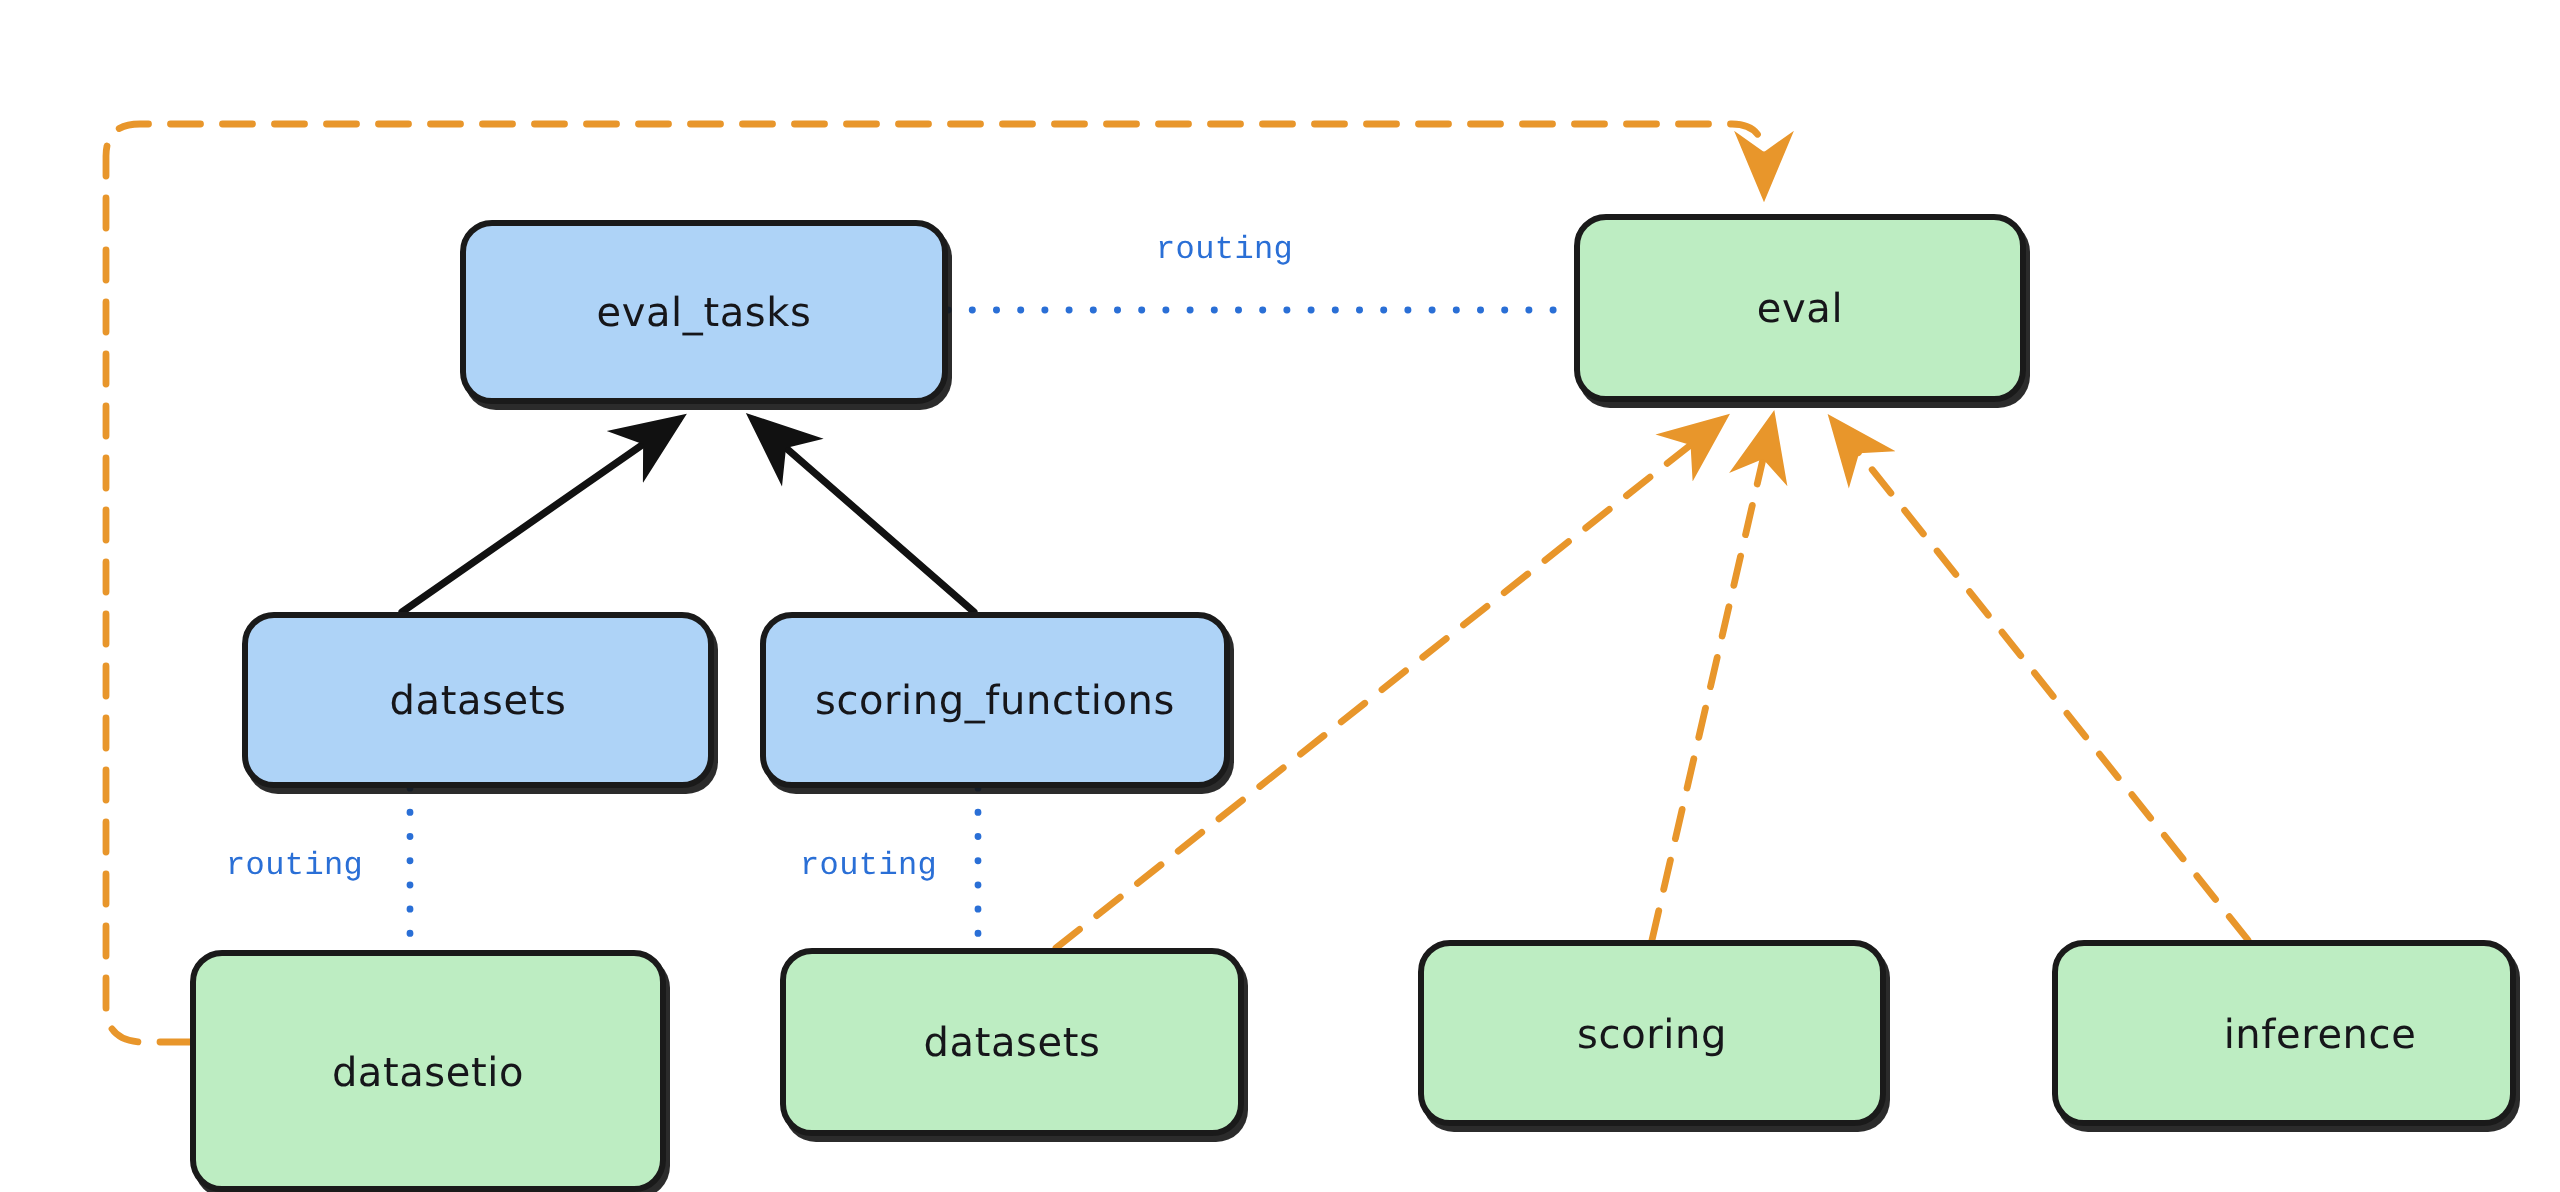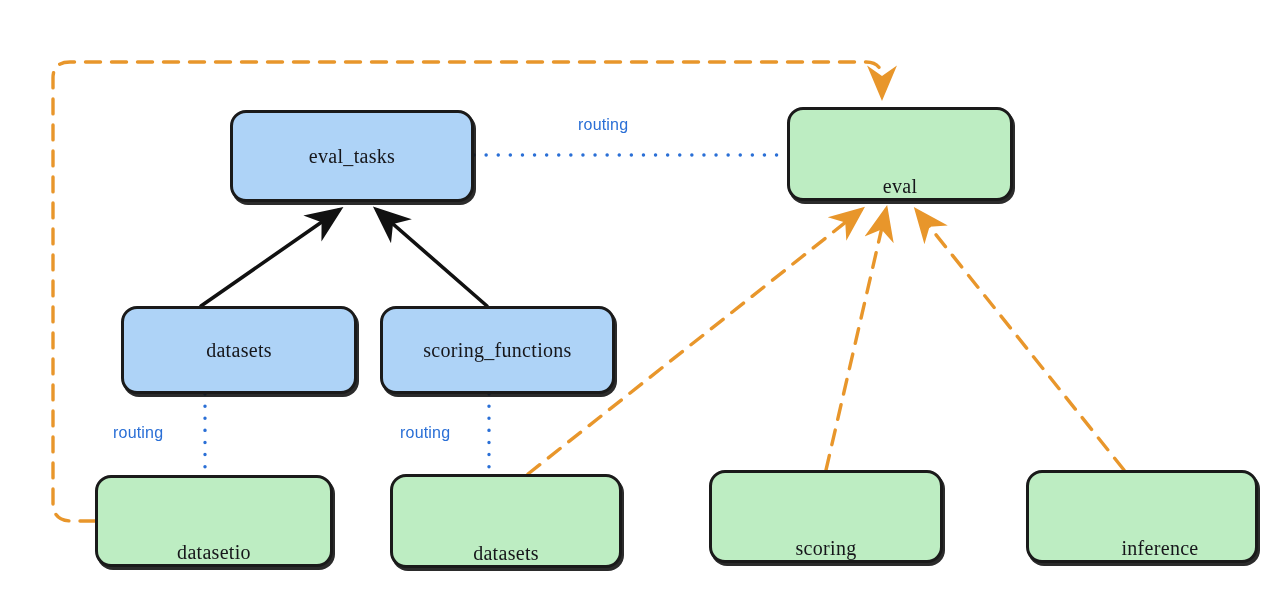--- a/index.html
+++ b/index.html
@@ -35,33 +35,32 @@
     align-items: center;
     justify-content: center;
     text-align: center;
     color: #16161a;
     font-family: "DejaVu Sans", sans-serif;
     font-size: 20px;
     letter-spacing: 0.3px;
     box-shadow: 2px 3px 0 rgba(20,20,20,0.90);
   }
   .node.blue  { background: #aed3f7; }
-  .node.green { background: #bdedc2; align-items: flex-end; }
+  .node.green { background: #bdedc2; }
 
   .node-label {
     display: block;
     padding: 0 8px;
     white-space: nowrap;
-    font-family: Liberation Serif, serif;
   }
 
   .edge-label {
     position: absolute;
     color: #2a6fd6;
-    font-family: Liberation Sans, sans-serif;
+    font-family: Liberation Mono, monospace;
     font-size: 16px;
     white-space: nowrap;
     letter-spacing: 0.2px;
   }
 </style>
 </head>
 <body>
 
 <div id="canvas">
 
@@ -121,21 +120,21 @@
   </div>
 
   <div class="node blue" style="left:97px; top:306px; width:236px; height:88px;margin-left:24px;">
     <span class="node-label">datasets</span>
   </div>
 
   <div class="node blue" style="left:380px; top:306px; width:235px; height:88px;">
     <span class="node-label">scoring_functions</span>
   </div>
 
-  <div class="node green" style="left:95px; top:475px; width:238px; height:92px;">
+  <div class="node green" style="left:95px; top:475px; width:238px; height:121px;">
     <span class="node-label">datasetio</span>
   </div>
 
   <div class="node green" style="left:390px; top:474px; width:232px; height:94px;">
     <span class="node-label">datasets</span>
   </div>
 
   <div class="node green" style="left:709px; top:470px; width:234px; height:93px;">
     <span class="node-label">scoring</span>
   </div>

